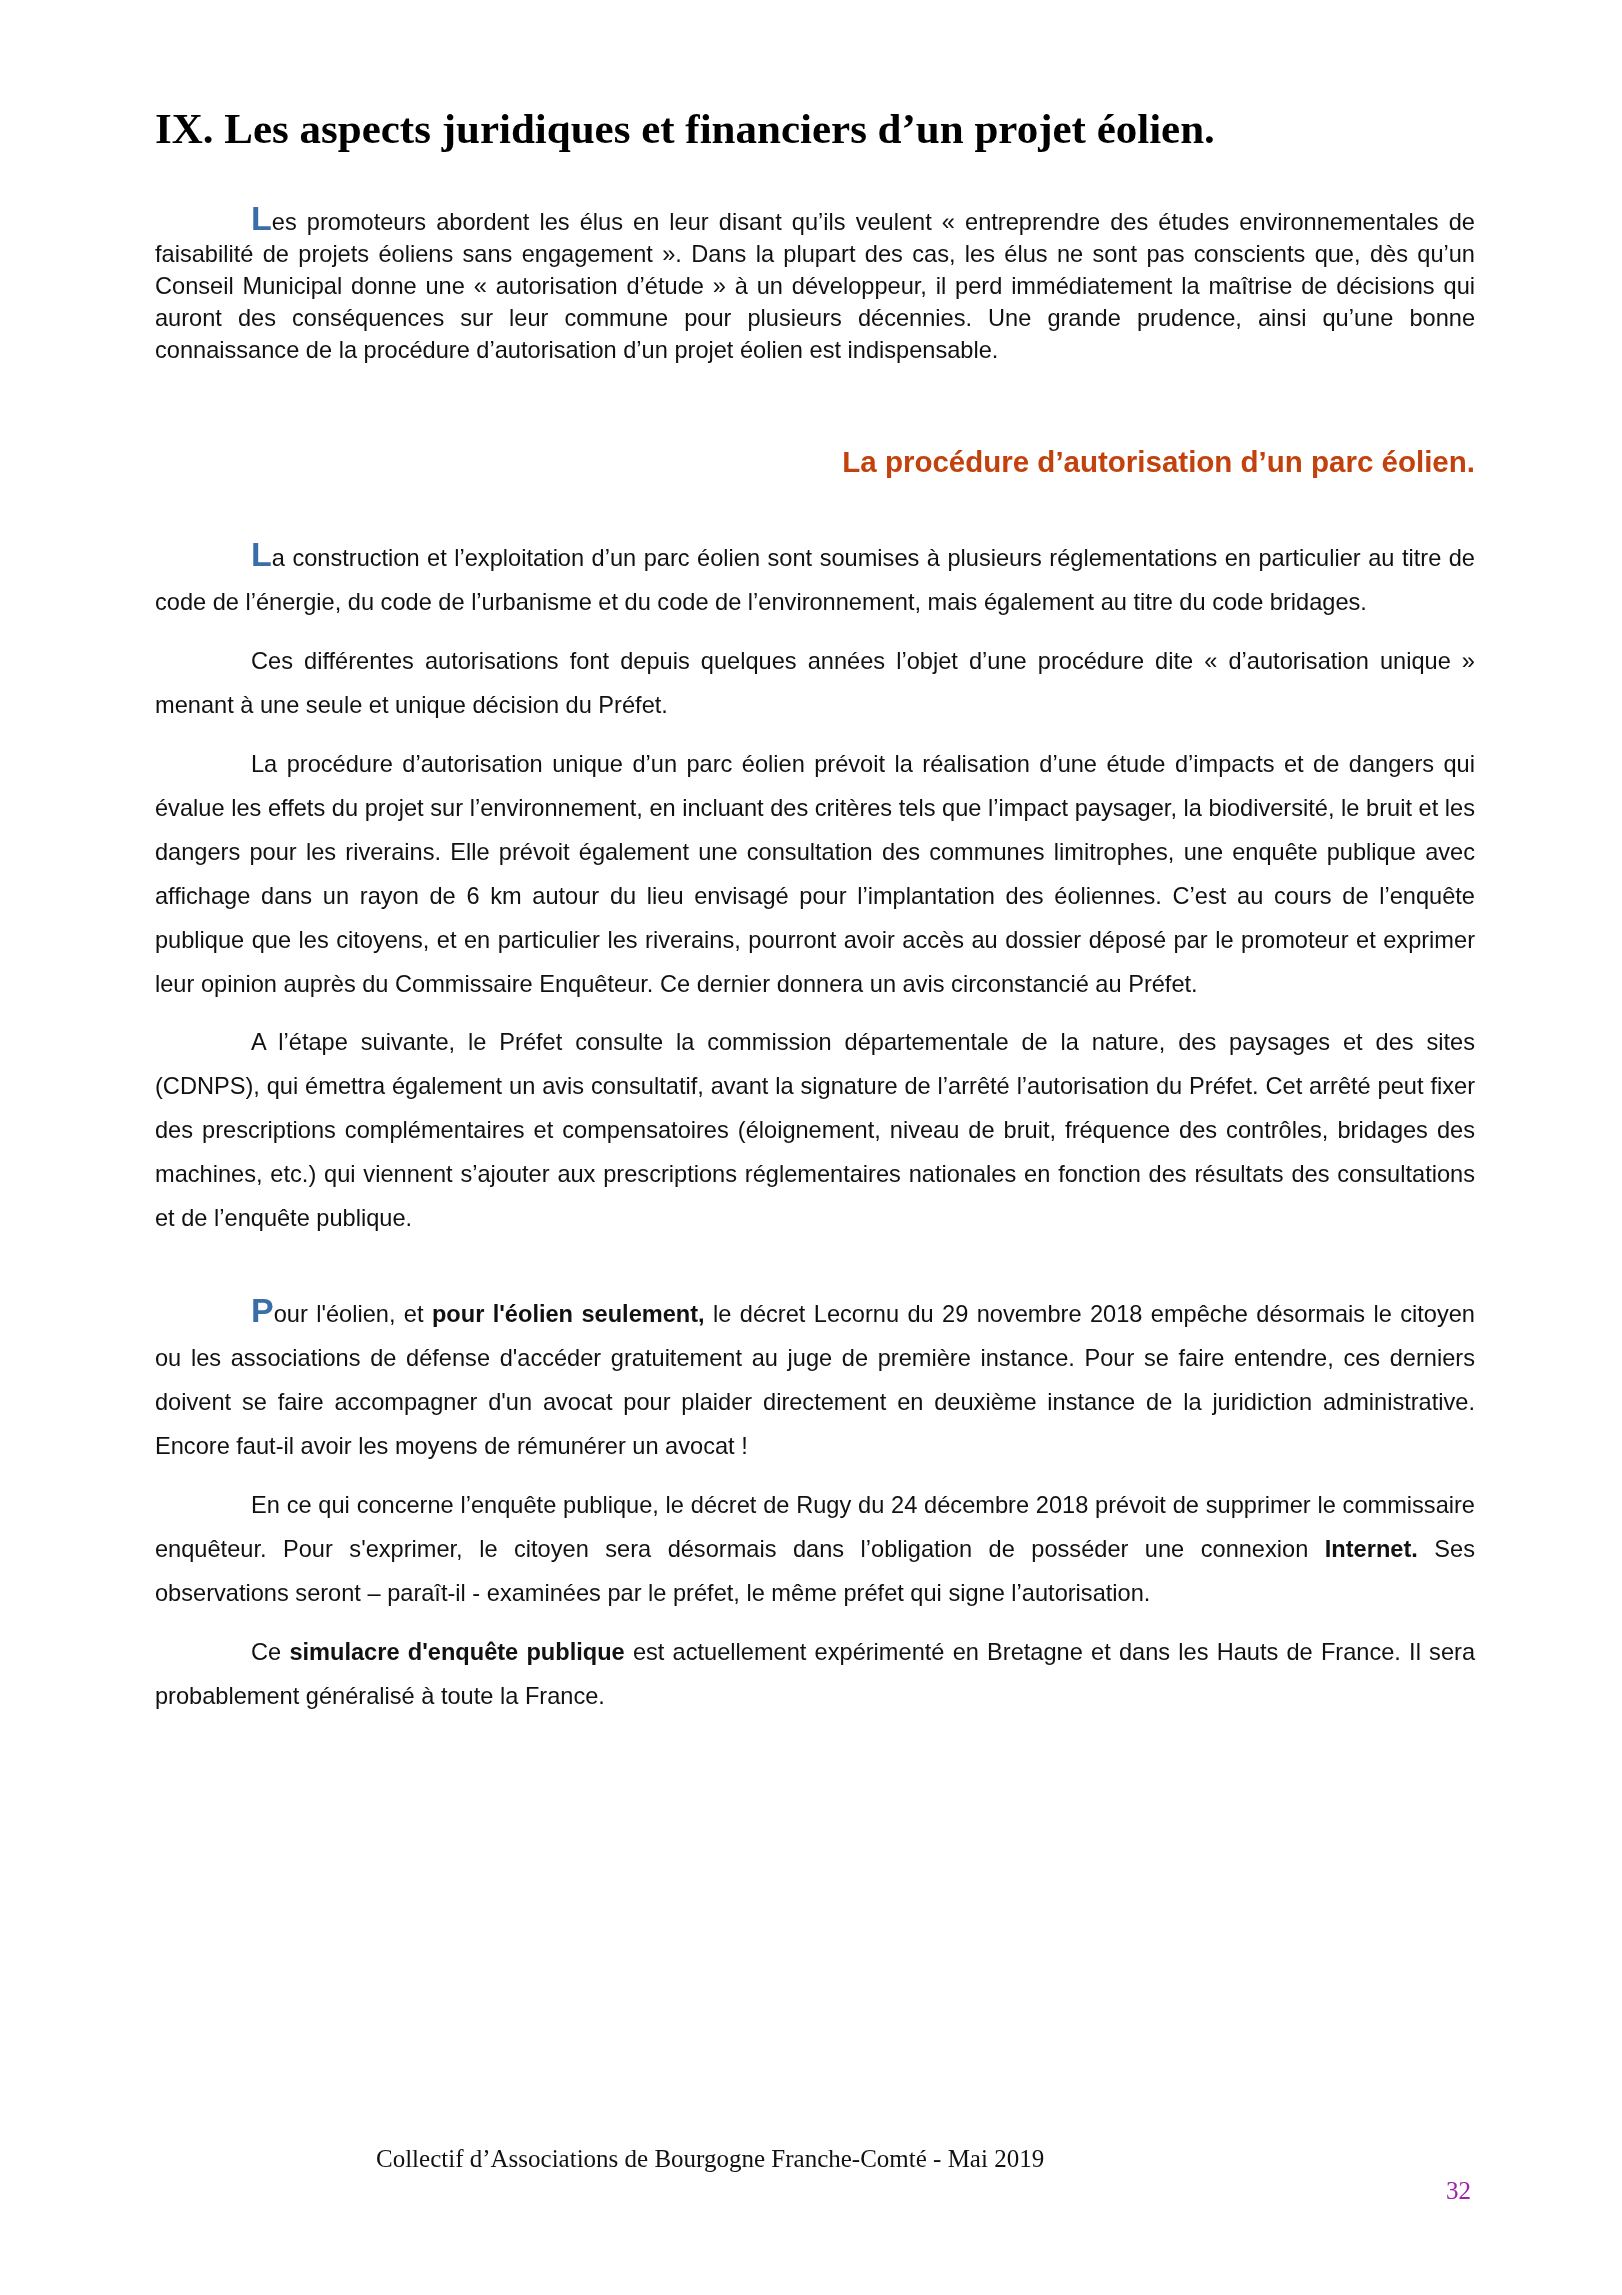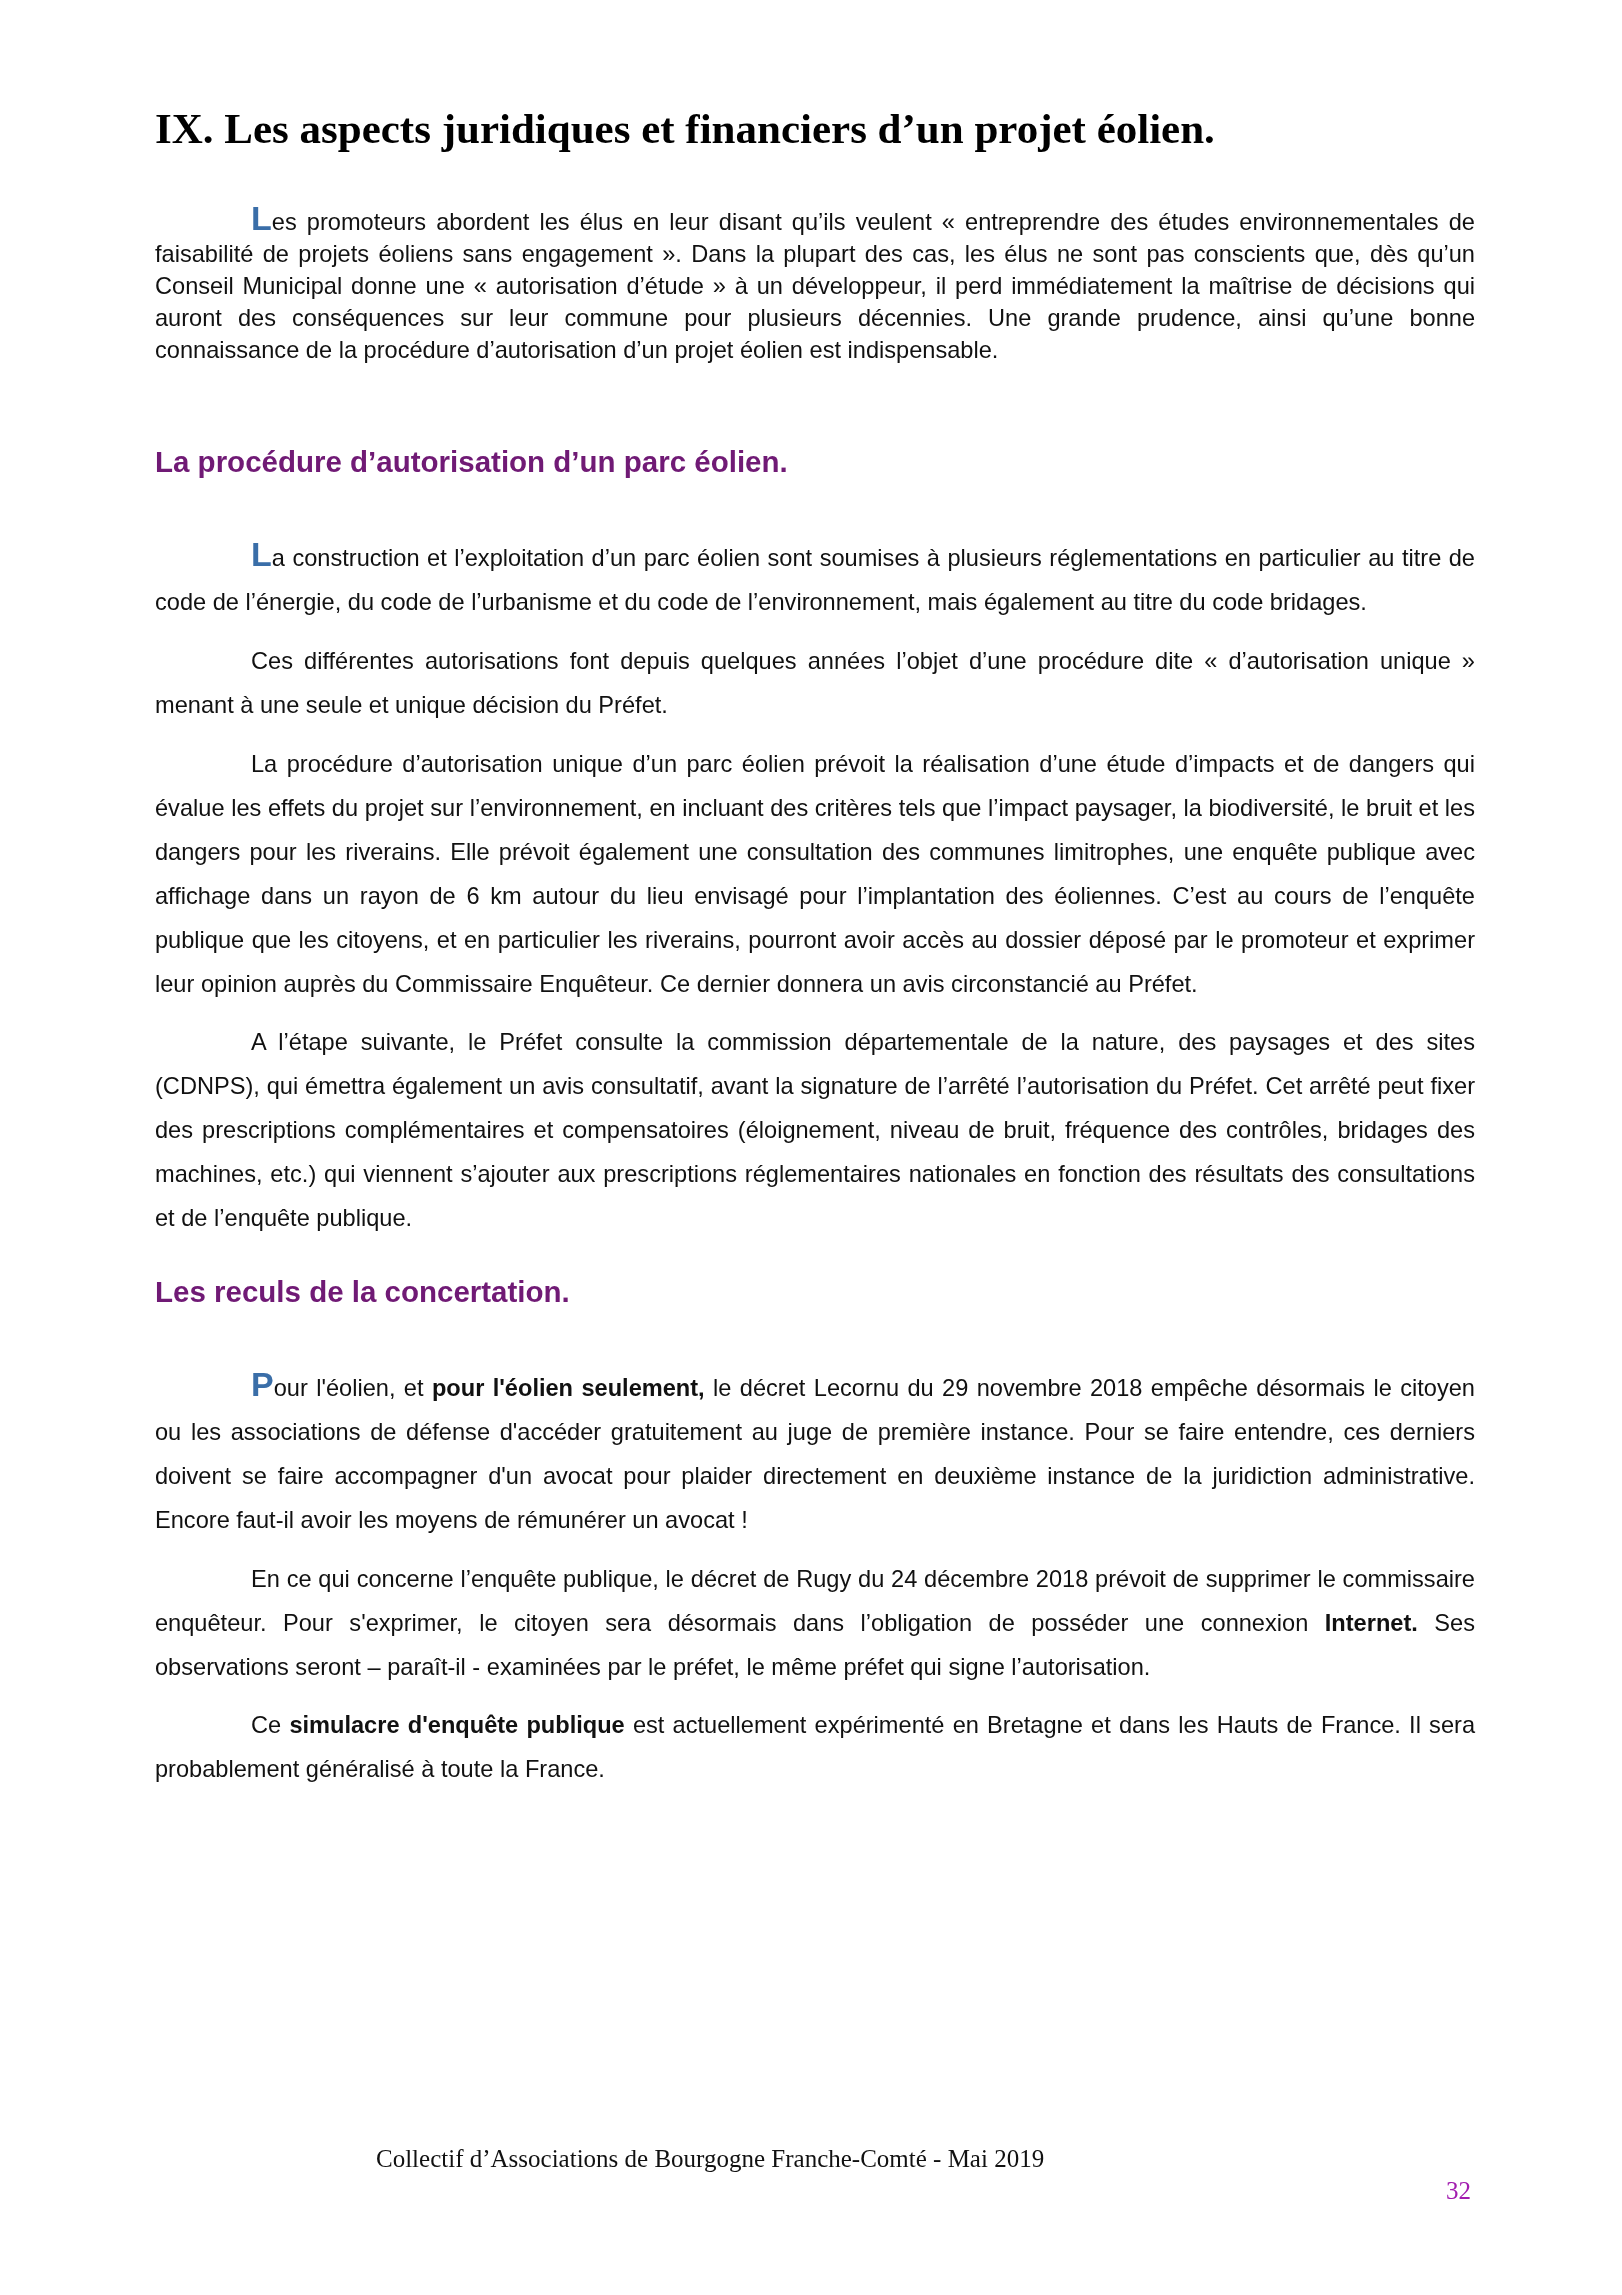--- a/index.html
+++ b/index.html
@@ -5,21 +5,21 @@
   html, body { margin: 0; padding: 0; background: #ffffff; }
   body { width: 1623px; height: 2295px; position: relative; overflow: hidden; }
   .page { position: absolute; left: 0; top: 0; width: 1623px; height: 1773px; background: #fff; }
   .content { position: absolute; left: 155px; top: 96px; width: 1320px; }
   h1.title {
     font-family: "Liberation Serif", serif; font-weight: bold; font-size: 43px;
     margin: 0; color: #000; letter-spacing: 0px; line-height: 66px;
   }
   h2.section {
     font-family: "Liberation Sans", sans-serif; font-weight: bold; font-size: 29.5px;
-    margin: 0; color: #701a75; line-height: 44px;
+    margin: 0; color: #c2410c; line-height: 44px; text-align: right;
   }
   p.body {
     font-family: "Liberation Sans", sans-serif; font-size: 23.6px; color: #111;
     margin: 0; text-align: justify; text-indent: 96px;
   }
   p.tight { line-height: 32px; }
   p.loose { line-height: 44px; }
   .dropcap { color: #3a6ea8; font-size: 34px; font-weight: bold; line-height: 0; }
   b { font-weight: bold; }
   .footer {
@@ -44,21 +44,20 @@
     <h2 class="section" style="margin-top:74px;">La procédure d’autorisation d’un parc éolien.</h2>
 
     <p class="body loose" style="margin-top:52px;"><span class="dropcap" style="color: rgb(58, 110, 168);">L</span><span>a construction et l’exploitation d’un parc éolien sont soumises à plusieurs réglementations en particulier au titre de code de l’énergie, du code de l’urbanisme et du code de l’environnement, mais également au titre du code bridages.</span></p>
 
     <p class="body loose" style="margin-top:14.8px;">Ces différentes autorisations font depuis quelques années l’objet d’une procédure dite « d’autorisation unique » menant à une seule et unique décision du Préfet.</p>
 
     <p class="body loose" style="margin-top:14.8px;">La procédure d’autorisation unique d’un parc éolien prévoit la réalisation d’une étude d’impacts et de dangers qui évalue les effets du projet sur l’environnement, en incluant des critères tels que l’impact paysager, la biodiversité, le bruit et les dangers pour les riverains. Elle prévoit également une consultation des communes limitrophes, une enquête publique avec affichage dans un rayon de 6 km autour du lieu envisagé pour l’implantation des éoliennes. C’est au cours de l’enquête publique que les citoyens, et en particulier les riverains, pourront avoir accès au dossier déposé par le promoteur et exprimer leur opinion auprès du Commissaire Enquêteur. Ce dernier donnera un avis circonstancié au Préfet.</p>
 
     <p class="body loose" style="margin-top:14.8px;">A l’étape suivante, le Préfet consulte la commission départementale de la nature, des paysages et des sites (CDNPS), qui émettra également un avis consultatif, avant la signature de l’arrêté l’autorisation du Préfet.  Cet arrêté peut fixer des prescriptions complémentaires et compensatoires (éloignement, niveau de bruit, fréquence des contrôles, bridages des machines, etc.) qui viennent s’ajouter aux prescriptions réglementaires nationales en fonction des résultats des consultations et de l’enquête publique.</p>
 
-    <h2 class="section" style="margin-top:29.5px;">Les reculs de la concertation.</h2>
 
     <p class="body loose" style="margin-top:52px;"><span class="dropcap" style="color: rgb(58, 110, 168);">P</span><span>our l'éolien, et </span><b>pour l'éolien seulement,</b><span> le décret Lecornu du 29 novembre 2018 empêche désormais le citoyen ou les associations de défense d'accéder gratuitement au juge de première instance. Pour se faire entendre, ces derniers doivent se faire accompagner d'un avocat pour plaider directement en deuxième instance de la juridiction administrative. Encore faut-il avoir les moyens de rémunérer un avocat !</span></p>
 
     <p class="body loose" style="margin-top:14.8px;"><span>En ce qui concerne l’enquête publique, le décret de Rugy du 24 décembre 2018 prévoit de supprimer le commissaire enquêteur. Pour s'exprimer, le citoyen sera désormais dans l’obligation de posséder une connexion </span><b>Internet.</b><span> Ses observations seront – paraît-il - examinées par le préfet, le même préfet qui signe l’autorisation.</span></p>
 
     <p class="body loose" style="margin-top:14.8px;"><span>Ce </span><b>simulacre d'enquête publique</b><span> est actuellement expérimenté en Bretagne et dans les Hauts de France. Il sera probablement généralisé à toute la France.</span></p>
 
   </div>
 
   <div class="footer">Collectif d’Associations de Bourgogne Franche-Comté  - Mai 2019</div>

